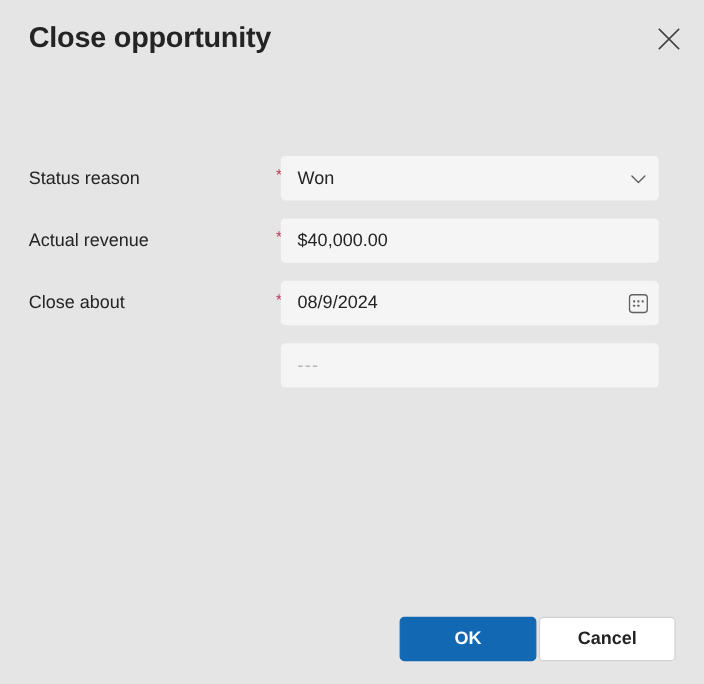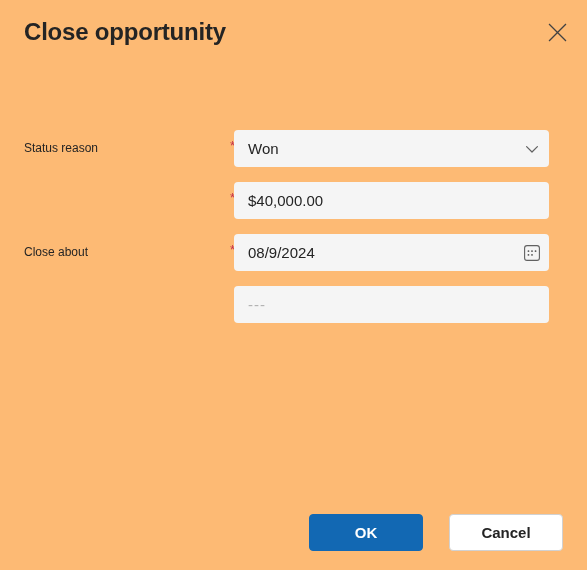--- a/index.html
+++ b/index.html
@@ -13,21 +13,21 @@
     font-family: "Liberation Sans", sans-serif;
     color: #242424;
     overflow: hidden;
   }
 
   .dialog {
     position: relative;
     width: 587px;
     height: 570px;
     box-sizing: border-box;
-    background: #fdba74;
+    background: #e5e5e5;
   }
 
   
   .dialog-header {
     position: absolute;
     left: 24px;
     top: 16px;
     right: 24px;
     height: 34px;
   }
@@ -80,21 +80,21 @@
     position: relative;
     height: 37px;
     margin-bottom: 15px;
   }
   .field-label {
     position: absolute;
     left: 24px;
     top: 0;
     height: 37px;
     line-height: 37px;
-    font-size: 12px;
+    font-size: 15px;
     color: #242424;
     white-space: nowrap;
   }
   .required-mark {
     position: absolute;
     left: 230px;
     top: 0;
     height: 37px;
     line-height: 32px;
     font-size: 13px;
@@ -142,21 +142,21 @@
   
   .dialog-footer {
     position: absolute;
     left: 24px;
     right: 24px;
     bottom: 19px;
     height: 37px;
     display: flex;
     justify-content: flex-end;
     align-items: flex-start;
-    gap: 26px;
+    gap: 2px;
   }
   .btn {
     height: 37px;
     min-width: 114px;
     padding: 0 16px;
     box-sizing: border-box;
     border-radius: 4px;
     font-family: "Liberation Sans", sans-serif;
     font-size: 15px;
     font-weight: bold;
@@ -203,20 +203,21 @@
         <span class="field-value">Won</span>
         <span class="field-affordance">
           <svg width="16" height="16" viewBox="0 0 16 16" fill="none" aria-hidden="true">
             <path d="M2.6 5.6 L8 11 L13.4 5.6" stroke="#616161" stroke-width="1.2" stroke-linecap="round" stroke-linejoin="round"></path>
           </svg>
         </span>
       </div>
     </div>
 
     <div class="form-row">
+      <span class="field-label">Actual revenue</span>
       <span class="required-mark">*</span>
       <div class="field-control">
         <span class="field-value">$40,000.00</span>
       </div>
     </div>
 
     <div class="form-row">
       <span class="field-label">Close about</span>
       <span class="required-mark">*</span>
       <div class="field-control">

